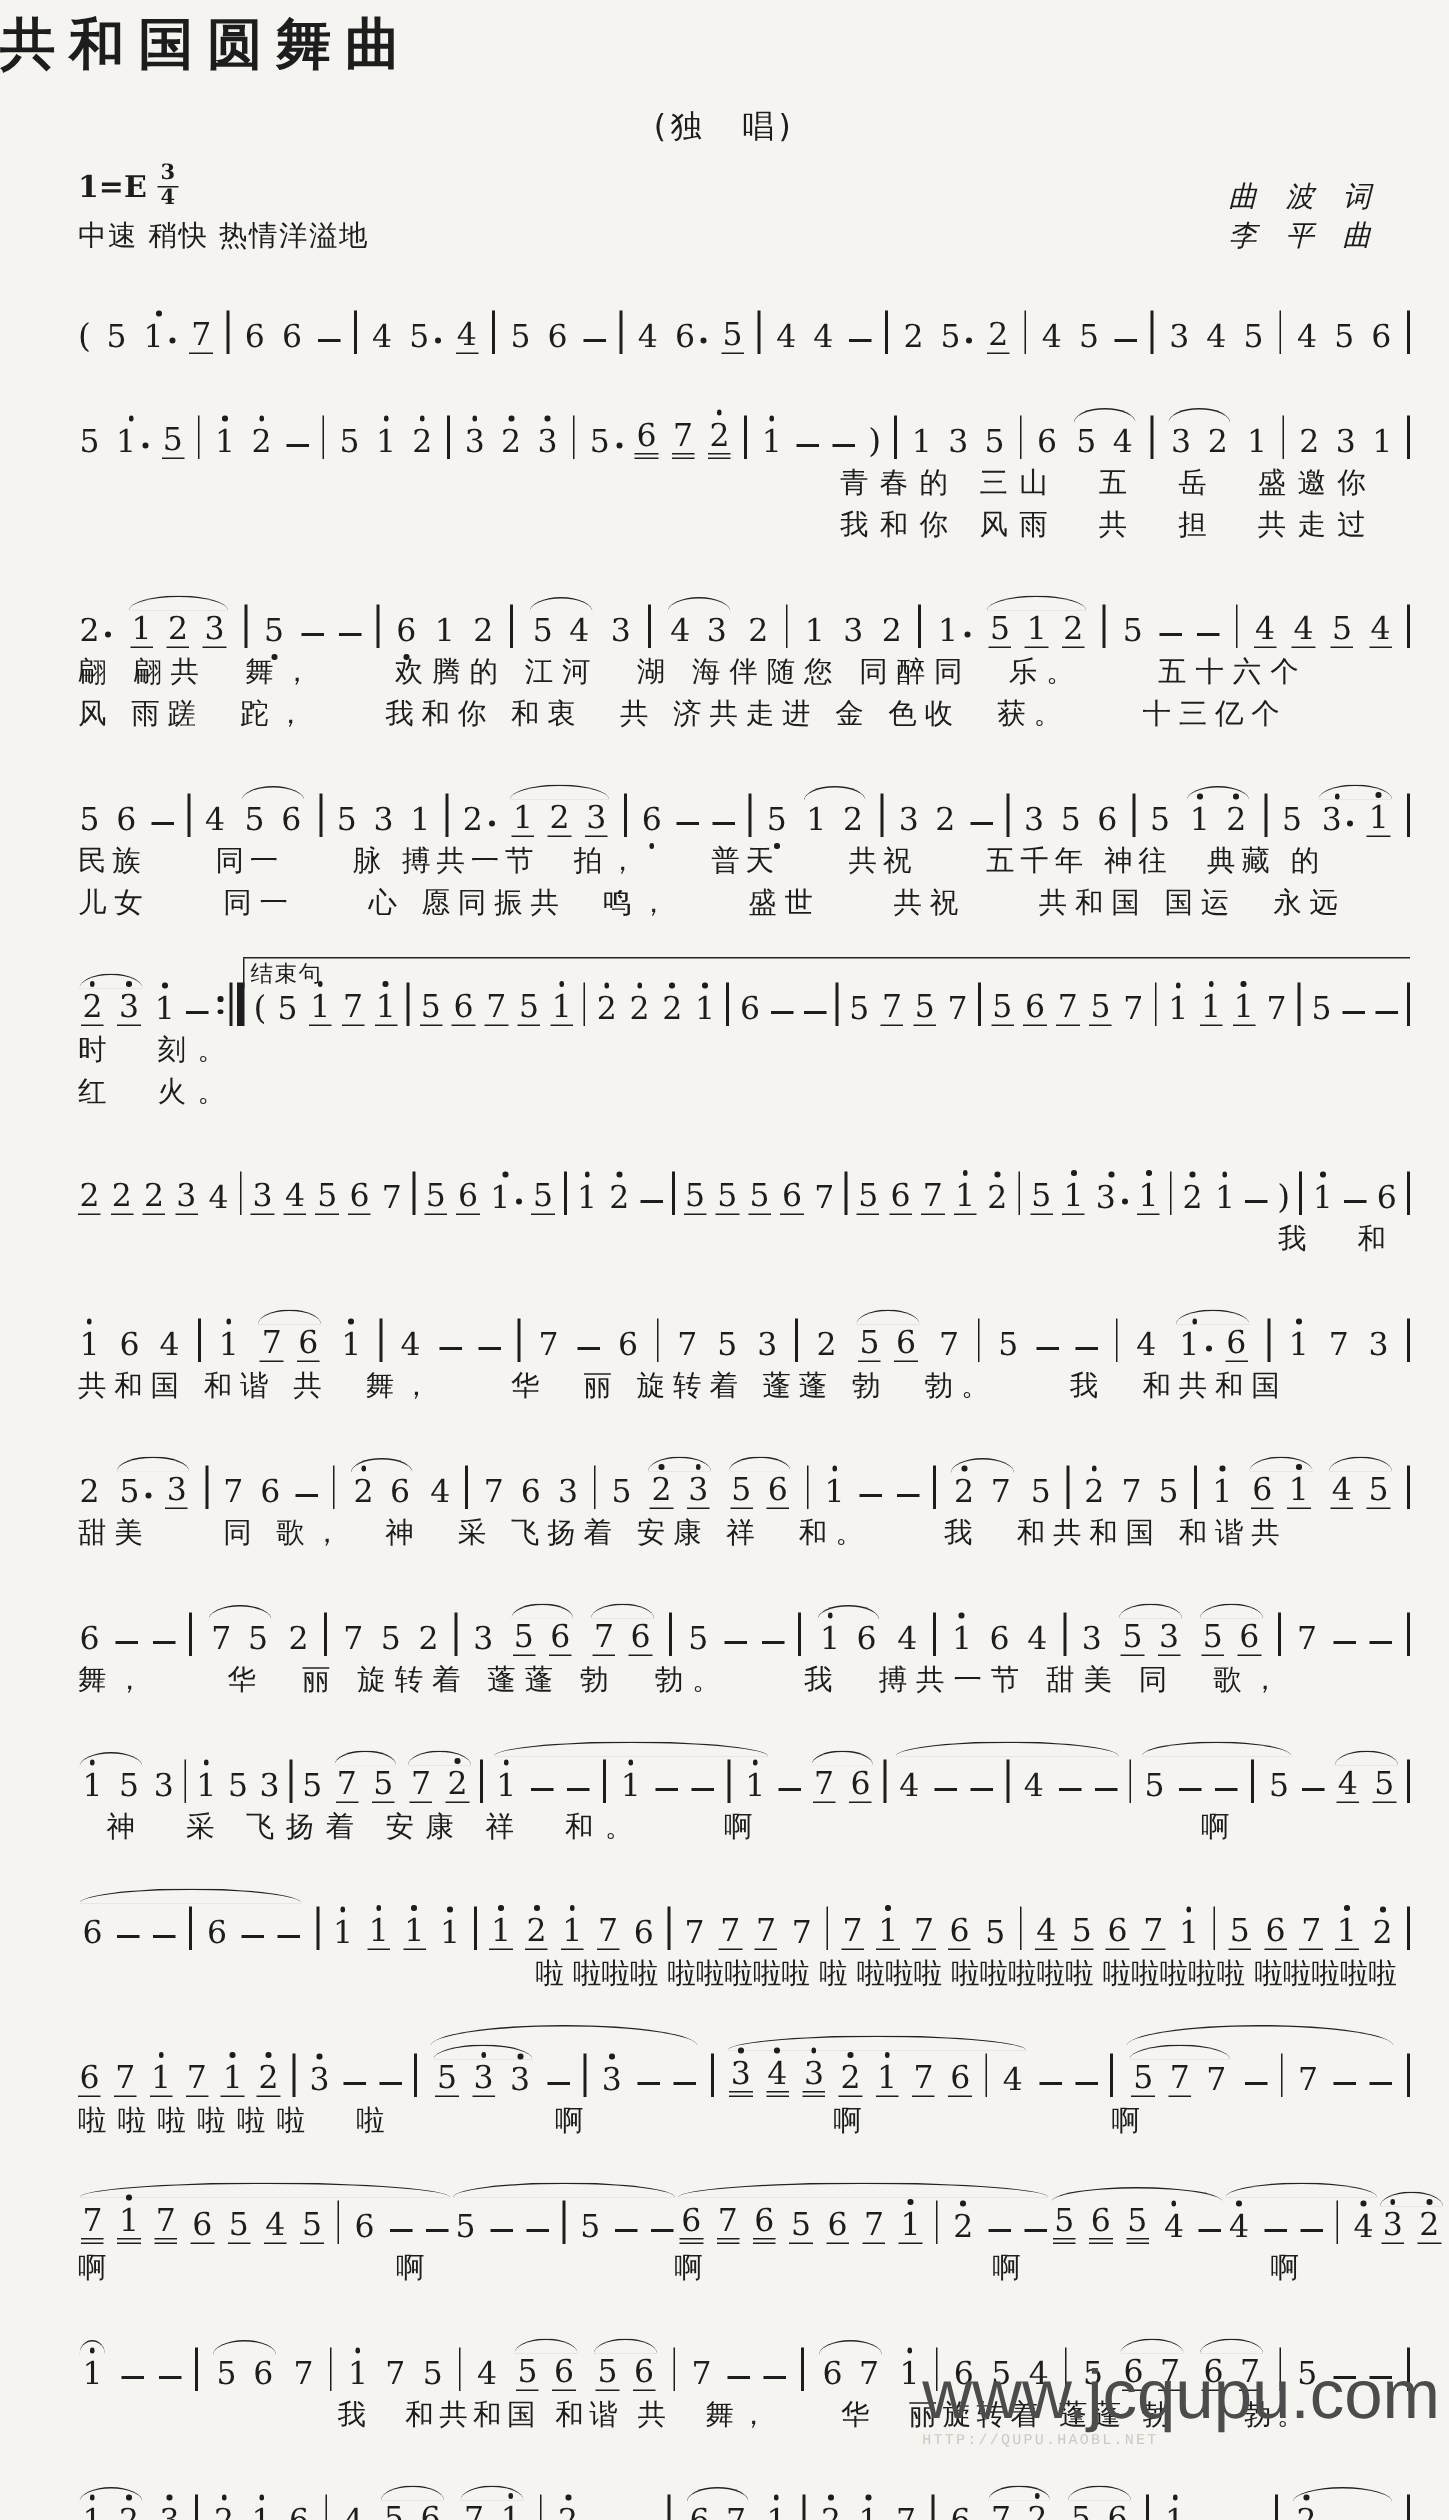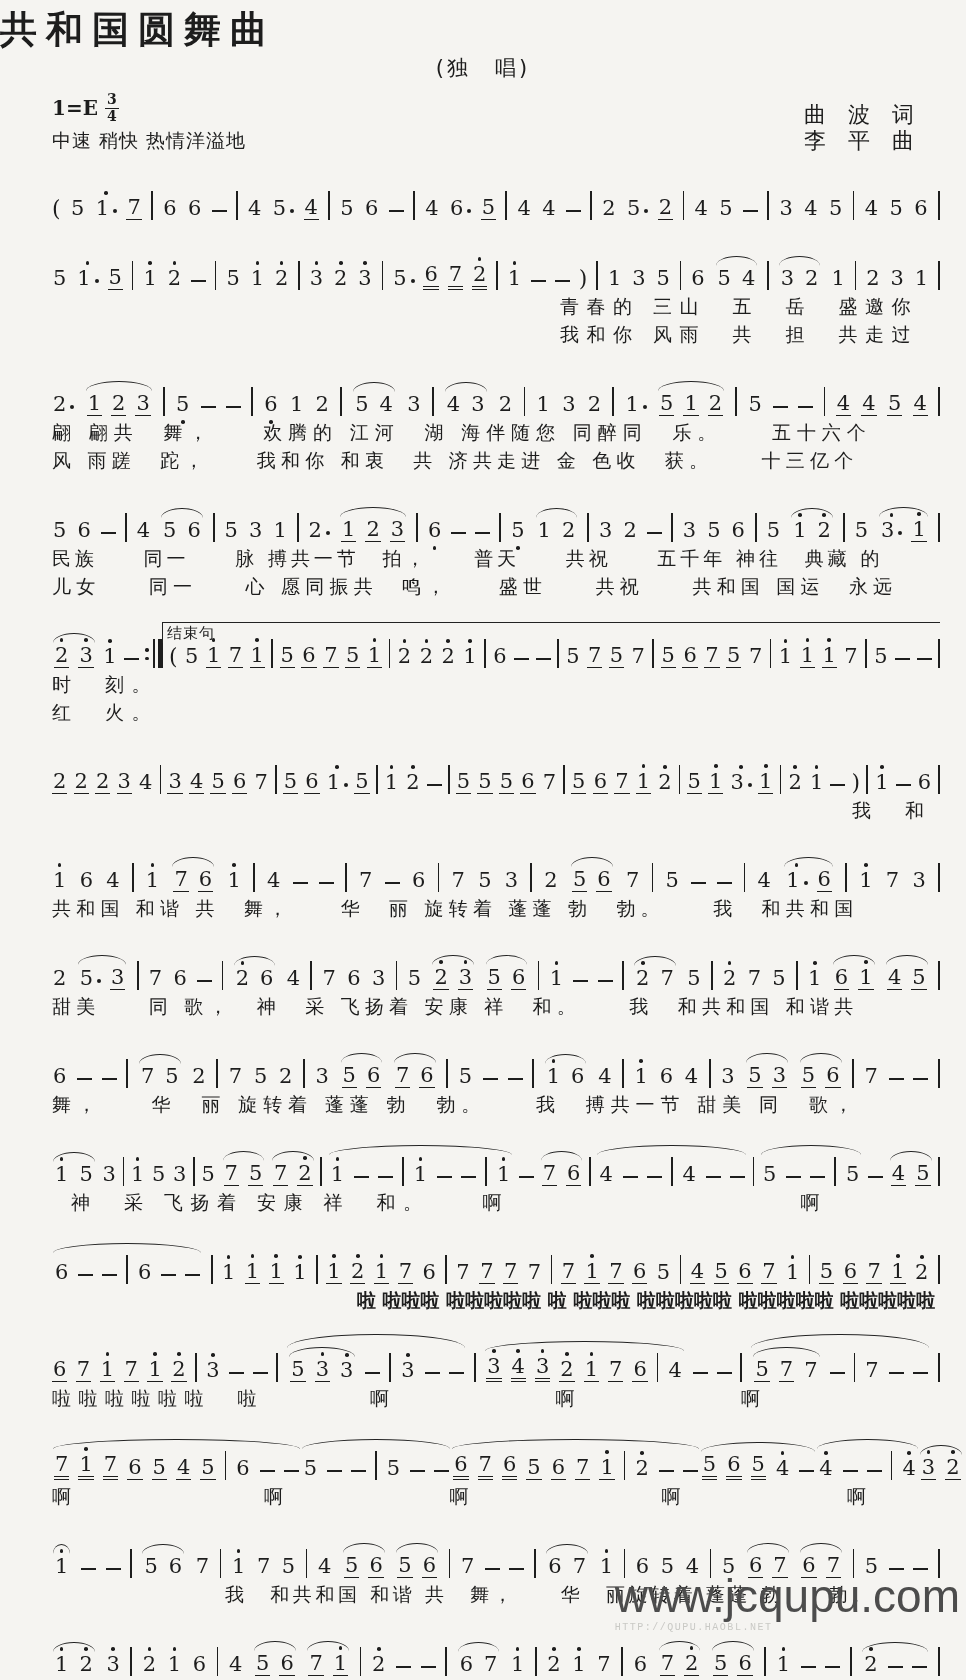--- a/index.html
+++ b/index.html
@@ -3,29 +3,29 @@
 <meta charset="utf-8">
 <style>
   html,body{margin:0;padding:0;background:#e8e8e6;}
   body{width:966px;height:1680px;position:relative;overflow:hidden;
        font-family:"DejaVu Sans",sans-serif;color:#1d1d1d;}
   .paper{position:absolute;inset:0;background:#f5f4f1;}
   
   header{padding-top:6px;}
   .title{text-align:left;font:bold 37px "DejaVu Serif","Liberation Serif",serif;
          letter-spacing:9px;line-height:1.25;}
-  .subtitle{text-align:center;font-size:21px;letter-spacing:3px;margin-top:2px;}
+  .subtitle{text-align:center;font-size:21px;letter-spacing:3px;margin-top:18px;}
   .meta{display:flex;justify-content:space-between;align-items:flex-end;
         margin:10px 52px 0 52px;}
   .keysig{font:bold 20px "DejaVu Serif",serif;display:flex;align-items:center;gap:7px;}
   .frac{display:inline-flex;flex-direction:column;align-items:center;
         font:bold 14px "DejaVu Serif",serif;line-height:1.1;}
   .frac .num{border-bottom:1.6px solid #1d1d1d;padding:0 2px;}
   .tempo{font-size:19px;margin-top:4px;letter-spacing:1px;}
-  .credits{text-align:center;font-size:22px;line-height:26px;}
+  .credits{text-align:center;font-size:19px;line-height:26px;font-style:italic;}
   
   #score{margin:14px 26px 0 52px;}
   section.system{position:relative;margin-bottom:18px;}
   .nrow{display:flex;justify-content:space-between;align-items:flex-end;
         padding-top:22px;min-height:30px;}
   .slur{display:flex;align-items:flex-end;gap:9px;position:relative;padding:0 2px;}
   .slur::before{content:"";position:absolute;top:-12px;left:1px;right:1px;height:9px;
         border-top:1.7px solid #222;border-radius:50% 50% 0 0/100% 100% 0 0;}
   .slur.outer::before{top:-19px;height:13px;}
   .note{position:relative;display:inline-flex;align-items:flex-end;
@@ -1367,21 +1367,21 @@
           <span class="note">
             <span class="dg u1">1</span>
             <span class="oa"></span>
           </span>
           <span class="note">
             <span class="dg">2</span>
             <span class="oa"></span>
           </span>
           <span class="bar"></span>
         </div>
-        <div class="lyr" style="padding-left: 305px; letter-spacing: 0px; font-weight: bold;">啦 啦啦啦 啦啦啦啦啦 啦 啦啦啦 啦啦啦啦啦 啦啦啦啦啦 啦啦啦啦啦</div>
+        <div class="lyr" style="padding-left: 305px; letter-spacing: 0px;">啦 啦啦啦 啦啦啦啦啦 啦 啦啦啦 啦啦啦啦啦 啦啦啦啦啦 啦啦啦啦啦</div>
       </section>
       <section class="system">
         <div class="nrow">
           <span class="note">
             <span class="dg u1">6</span>
           </span>
           <span class="note">
             <span class="dg u1">7</span>
           </span>
           <span class="note">

